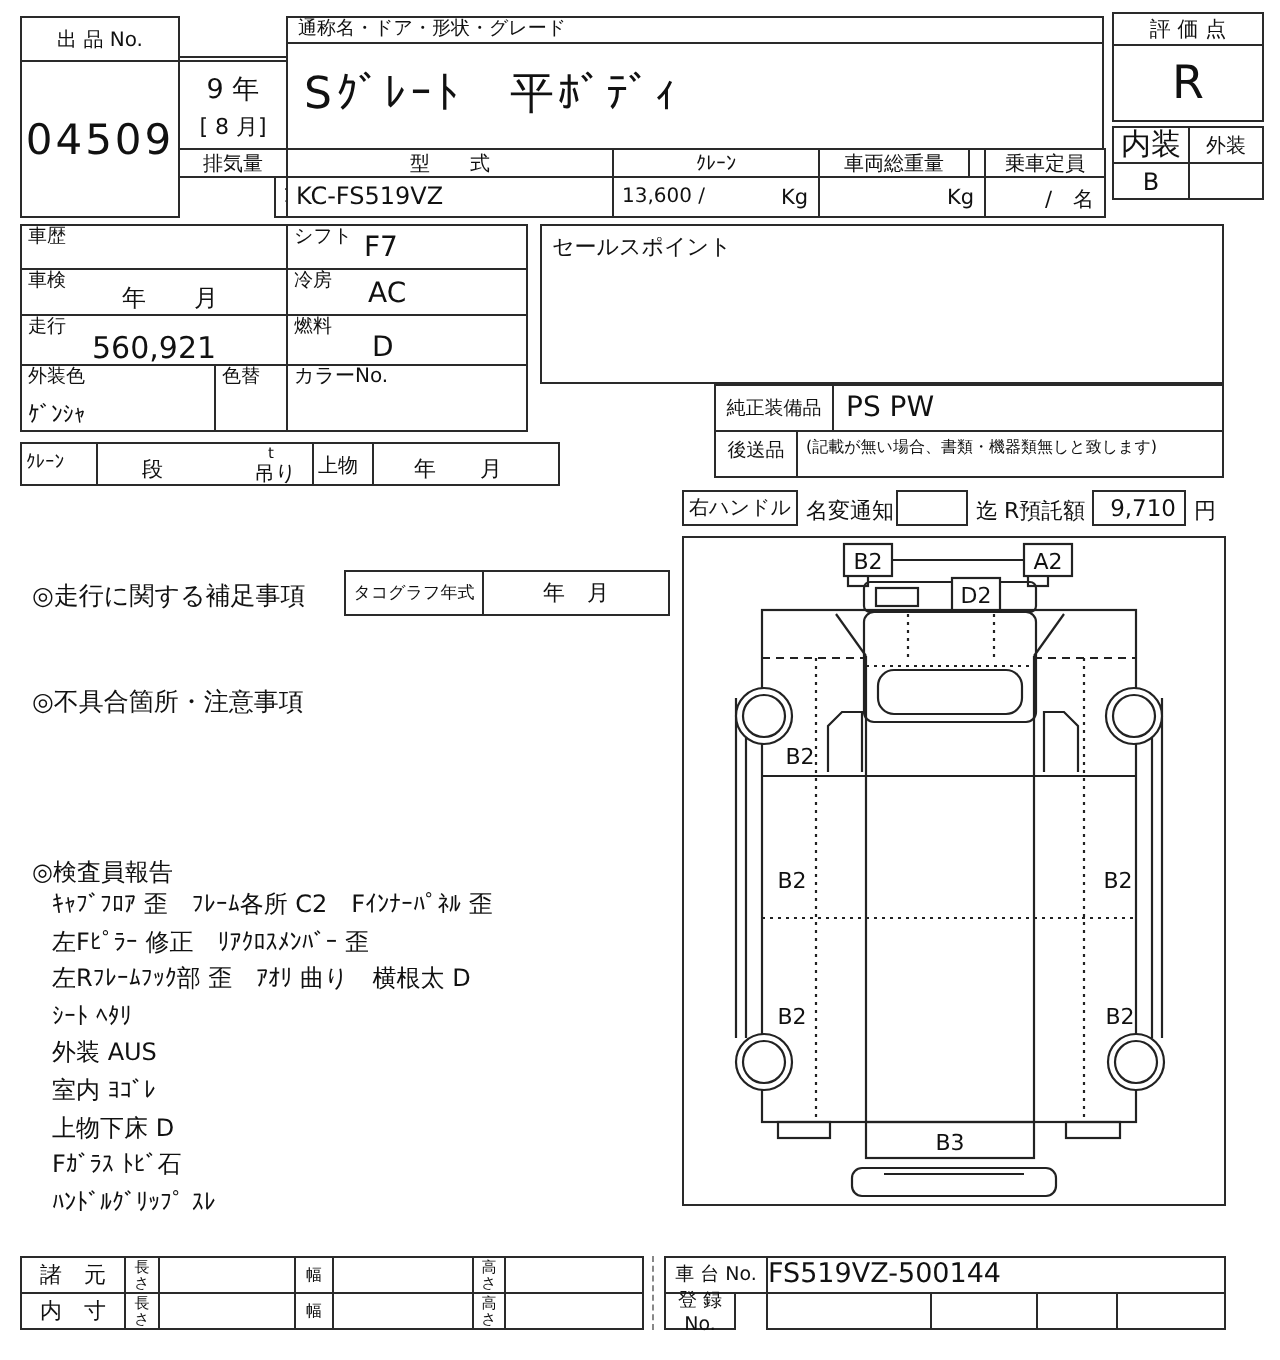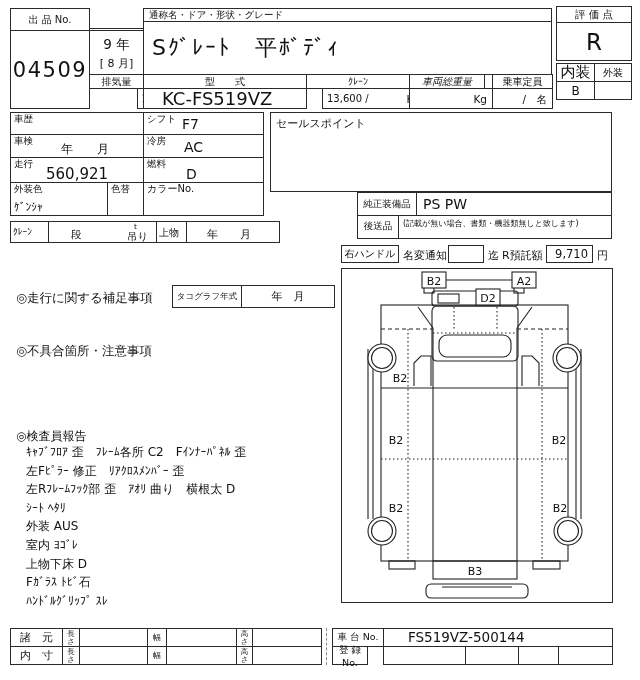--- a/index.html
+++ b/index.html
@@ -30,29 +30,29 @@
     <div class="t" style="left:0;top:25px;width:53px;text-align:center;font-size:11px;">[ 8 月]</div>
   </div>
 
   <div class="b" style="left:143px;top:8px;width:409px;height:14px;font-size:9.5px;line-height:12px;padding-left:5px;">通称名・ドア・形状・グレード</div>
   <div class="b" style="left:143px;top:21px;width:409px;height:54px;font-size:22px;line-height:52px;padding-left:8px;letter-spacing:2px;">Sｸﾞﾚｰﾄ　平ﾎﾞﾃﾞｨ</div>
 
   <div class="b c hdr" style="left:89px;top:74px;width:55px;height:15px;">排気量</div>
   <div class="b c" style="left:89px;top:88px;width:55px;height:21px;font-size:10px;margin-left:48px;">17730 cc</div>
 
   <div class="b c hdr" style="left:143px;top:74px;width:164px;height:15px;">型　　式</div>
-  <div class="b" style="left:143px;top:88px;width:164px;height:21px;font-size:18px;line-height:19px;padding-left:18px;">KC-FS519VZ</div>
+  <div class="b" style="left:143px;top:88px;width:164px;height:21px;font-size:12px;line-height:19px;padding-left:4px;">KC-FS519VZ</div>
 
   <div class="b c hdr" style="left:306px;top:74px;width:104px;height:15px;">ｸﾚｰﾝ</div>
-  <div class="b" style="left:306px;top:88px;width:104px;height:21px;margin-left:16px;">
+  <div class="b" style="left:306px;top:88px;width:104px;height:21px;">
     <span class="t" style="left:4px;top:4px;font-size:10px;">13,600 /</span>
     <span class="t" style="right:5px;top:4px;font-size:10.5px;">Kg</span>
   </div>
 
-  <div class="b c hdr" style="left:409px;top:74px;width:76px;height:15px;font-style:italic;">車両総重量</div>
+  <div class="b c hdr" style="left:409px;top:74px;width:76px;height:15px;">車両総重量</div>
   <div class="b" style="left:409px;top:88px;width:84px;height:21px;">
     <span class="t" style="right:5px;top:4px;font-size:10.5px;">Kg</span>
   </div>
 
   <div class="b c hdr" style="left:492px;top:74px;width:61px;height:15px;">乗車定員</div>
   <div class="b" style="left:492px;top:88px;width:61px;height:21px;">
     <span class="t" style="right:5px;top:4px;font-size:10.5px;">/　名</span>
   </div>
 
   <div class="b c" style="left:556px;top:6px;width:76px;height:17px;font-size:10.5px;">評 価 点</div>
@@ -244,20 +244,20 @@
   <div class="b c" style="left:147px;top:646px;width:20px;height:19px;font-size:8px;">幅</div>
   <div class="b" style="left:166px;top:646px;width:71px;height:19px;"></div>
   <div class="b c" style="left:236px;top:646px;width:17px;height:19px;">
       <span class="vlab">高さ</span>
     </div>
   <div class="b" style="left:252px;top:646px;width:70px;height:19px;"></div>
 
   <div style="position:absolute;left:326px;top:628px;height:37px;width:0;border-left:1px dashed #888;"></div>
 
   <div class="b c" style="left:332px;top:628px;width:52px;height:19px;font-size:9.5px;">車 台 No.</div>
-  <div class="b" style="left:383px;top:628px;width:230px;height:19px;font-size:13.5px;line-height:17px;padding-left:24px;">FS519VZ-500144</div>
+  <div class="b" style="left:383px;top:628px;width:230px;height:19px;font-size:13.5px;line-height:17px;padding-left:0;">FS519VZ-500144</div>
   <div class="b c" style="left:332px;top:646px;width:36px;height:19px;font-size:9.5px;">登 録 No.</div>
   <div class="b" style="left:383px;top:646px;width:83px;height:19px;"></div>
   <div class="b" style="left:465px;top:646px;width:54px;height:19px;"></div>
   <div class="b" style="left:518px;top:646px;width:41px;height:19px;"></div>
   <div class="b" style="left:558px;top:646px;width:55px;height:19px;"></div>
 
 </div>
 
 </body></html>

